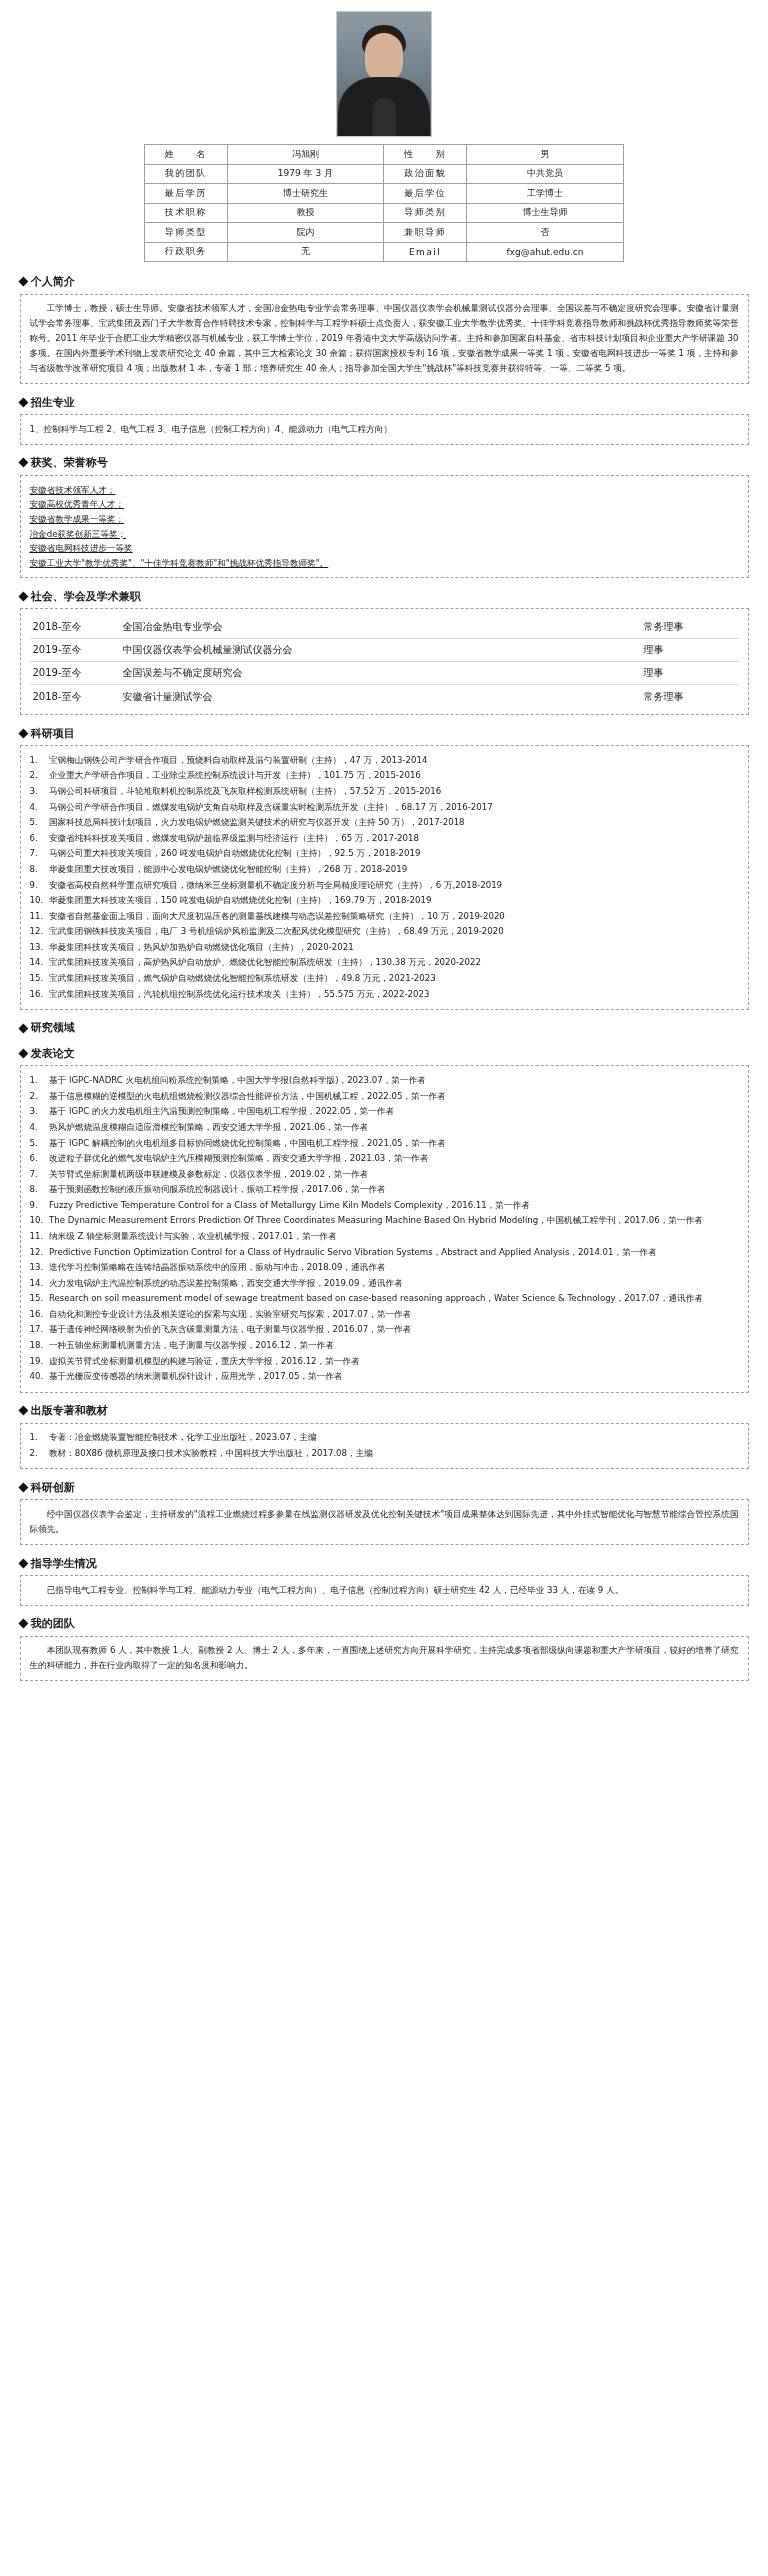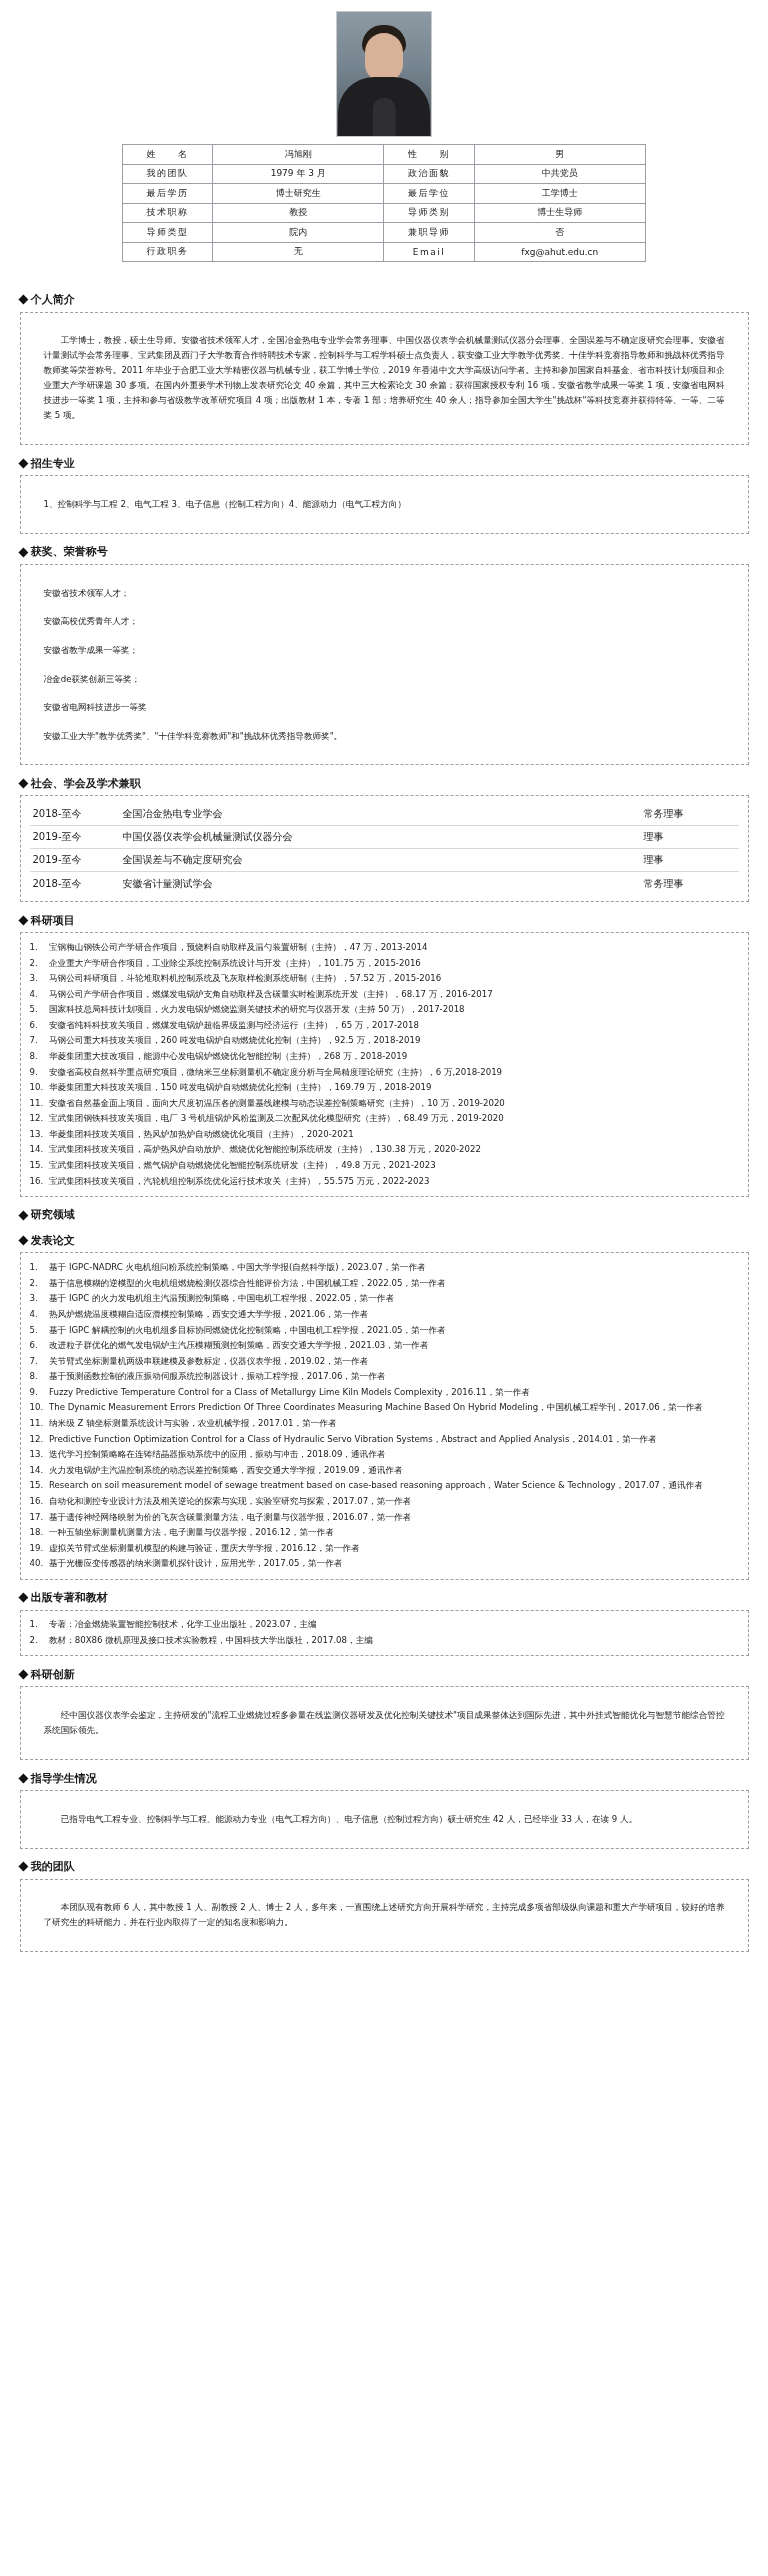--- a/index.html
+++ b/index.html
@@ -64,22 +64,22 @@
     bottom: 0;
     transform: translateX(-50%);
     width: 22.5px;
     height: 38px;
     background: #2e2e33;
     border-radius: 10.5px 10.5px 0 0;
   }
   
   .info-table {
     border-collapse: collapse;
-    margin: 0 auto 30px auto;
-    width: 524px;
+    margin: 0 auto 12px auto;
+    width: 480px;
     font-size: 9px;
   }
   .info-table td {
     border: 0.8px solid #9aa0a6;
     height: 19.5px;
     text-align: center;
     padding: 2.3px 4.5px;
     white-space: nowrap;
   }
   .info-table td.label {
@@ -106,21 +106,21 @@
     transform: rotate(45deg);
     flex: none;
   }
   .sec-box {
     border: 0.8px dashed #9aa0a6;
     padding: 6.8px 9px;
     font-size: 8.6px;
     line-height: 1.75;
     text-align: justify;
   }
-  .sec-box p { margin: 14px; text-indent: 2em; }
+  .sec-box p { margin: 0; text-indent: 2em; }
   .sec-box p.noindent { text-indent: 0; }
   .num-list {
     margin: 0;
     padding-left: 0;
     list-style: none;
     counter-reset: it;
   }
   .num-list li {
     position: relative;
     padding-left: 19.5px;
@@ -140,21 +140,21 @@
     font-size: 10px;
   }
   .duty-table td {
     padding: 2.3px 3px;
     border-bottom: 0.8px solid #d8d8d8;
   }
   .duty-table tr:last-child td { border-bottom: none; }
   .duty-table td.period { width: 90px; }
   .duty-table td.org { }
   .duty-table td.role { width: 98px; }
-  .tight { line-height: 1.7; }
+  .tight { line-height: 1.7; text-decoration: underline; }
 </style>
 </head>
 <body>
 
 <div class="page">
 
   <div class="photo-wrap">
     <div class="photo">
       <div class="hair"></div>
       <div class="face"></div>

